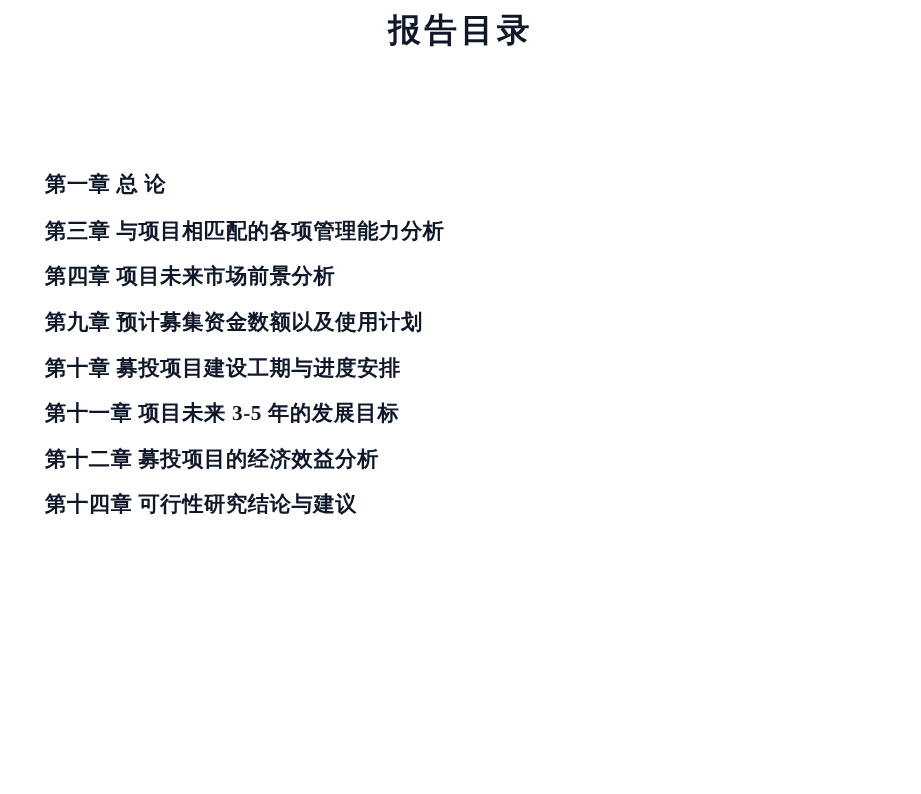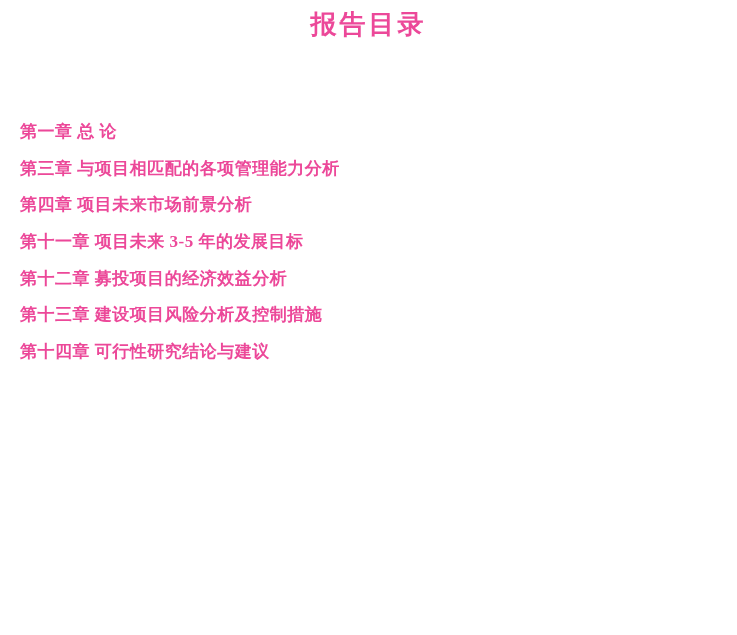--- a/index.html
+++ b/index.html
@@ -7,41 +7,41 @@
     padding: 0;
     background: #ffffff;
   }
   .page {
     position: relative;
     width: 737px;
     height: 635px;
     background: #ffffff;
     overflow: hidden;
     font-family: "Liberation Serif", "DejaVu Serif", serif;
-    color: #ec4899;
+    color: #0f172a;
   }
   .doc-title {
     position: absolute;
     top: 10px;
     left: 0;
     width: 100%;
     text-align: center;
     font-size: 26px;
     font-weight: bold;
     letter-spacing: 3px;
     line-height: 30px;
     white-space: pre;
   }
   .toc {
     position: absolute;
     top: 114px;
     left: 20px;
     right: 16px;
     list-style: none;
-    margin: 0;
+    margin: 16px;
     padding: 0;
   }
   .toc-item {
     font-size: 17px;
     font-weight: bold;
     line-height: 36.65px;
     height: 36.65px;
     white-space: nowrap;
     letter-spacing: 0.5px;
   }
@@ -49,18 +49,19 @@
 </head>
 <body>
 
 <div class="page">
   <div class="doc-title">报告目录</div>
 
   <ul class="toc">
     <li class="toc-item">第一章 总 论</li>
     <li class="toc-item">第三章 与项目相匹配的各项管理能力分析</li>
     <li class="toc-item">第四章 项目未来市场前景分析</li>
+    <li class="toc-item">第九章 预计募集资金数额以及使用计划</li>
+    <li class="toc-item">第十章 募投项目建设工期与进度安排</li>
     <li class="toc-item">第十一章 项目未来 3-5 年的发展目标</li>
     <li class="toc-item">第十二章 募投项目的经济效益分析</li>
-    <li class="toc-item">第十三章 建设项目风险分析及控制措施</li>
     <li class="toc-item">第十四章 可行性研究结论与建议</li>
   </ul>
 </div>
 
 </body></html>

